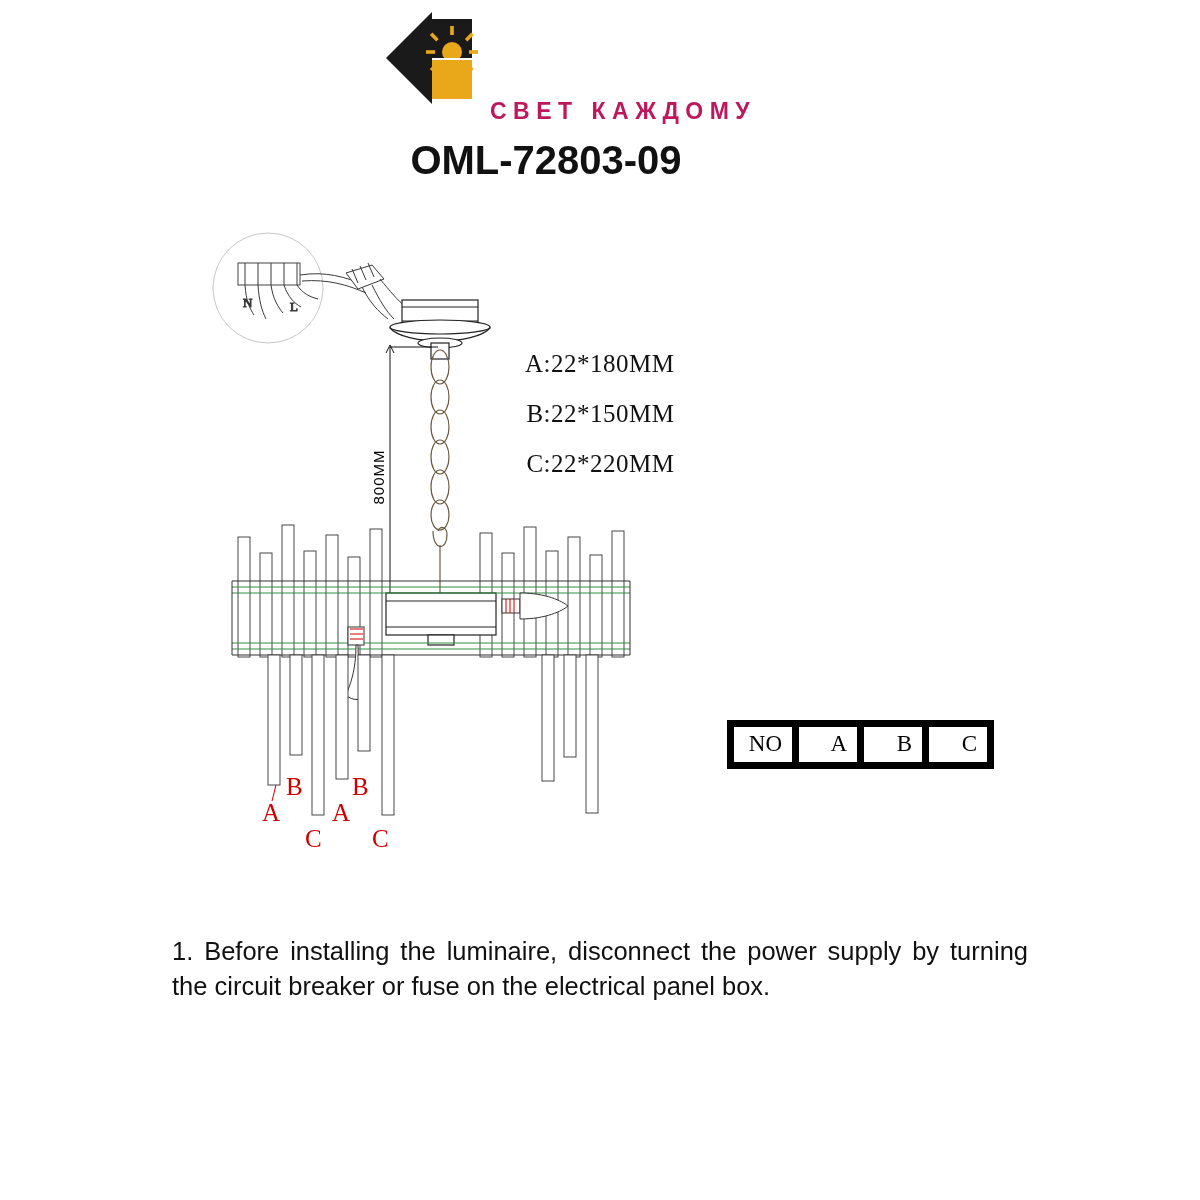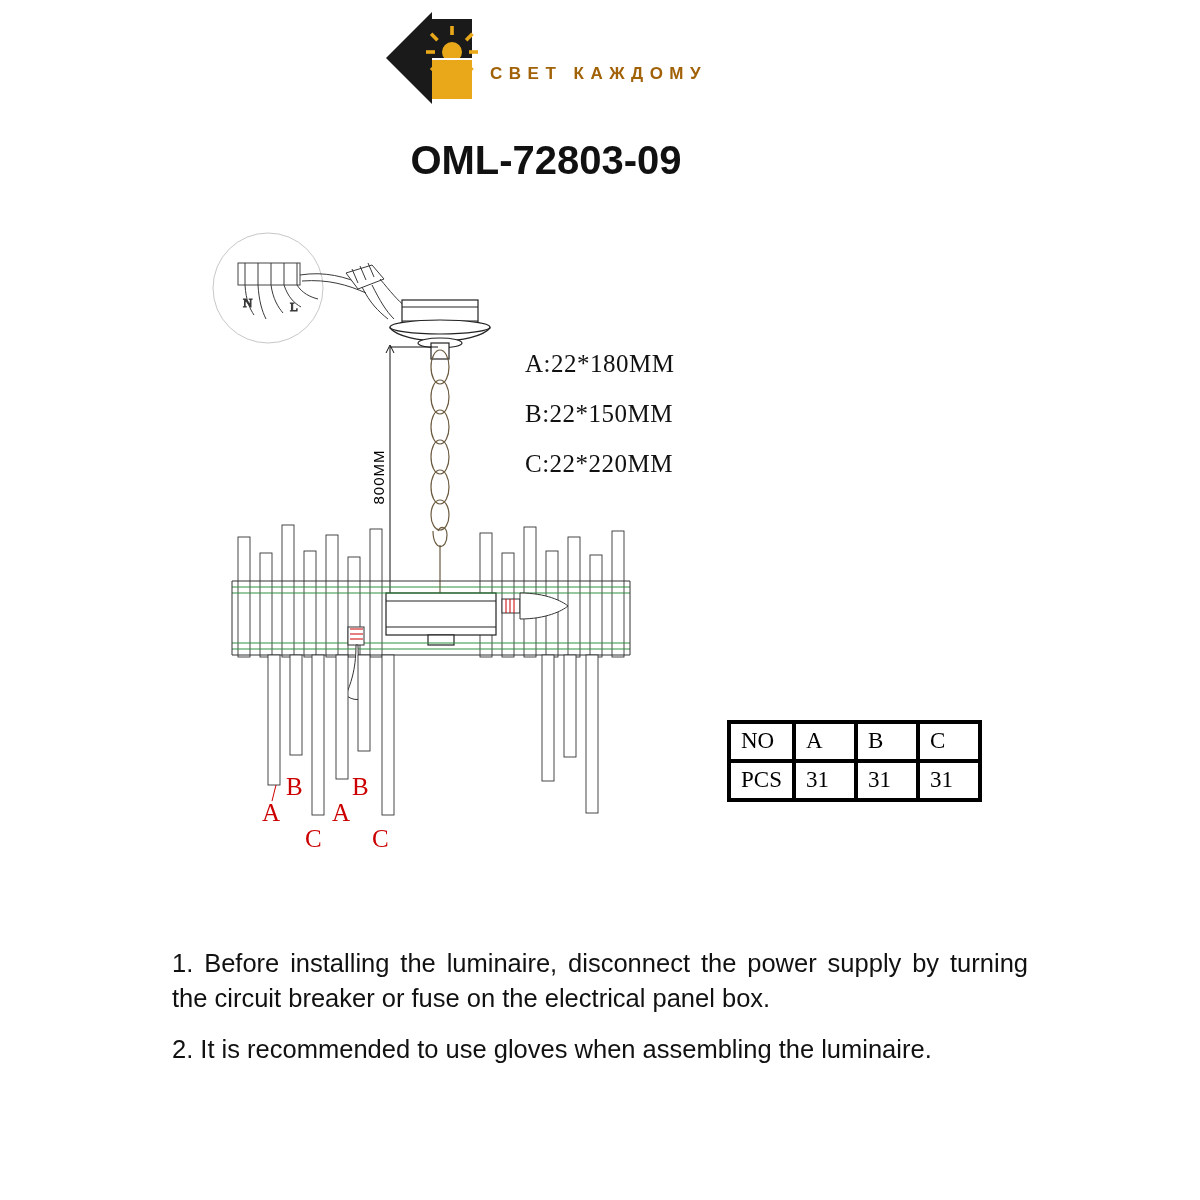--- a/index.html
+++ b/index.html
@@ -39,25 +39,25 @@
     font-weight: bold;
     font-size: 47px;
     letter-spacing: 1px;
     white-space: nowrap;
   }
   .logo-wordmark .omni { color: #1a1a1a; }
   .logo-wordmark .lux { color: #e8a81a; }
   .logo-tagline {
     position: absolute;
     left: 104px;
-    top: 54px;
-    font-size: 17px;
+    top: 88px;
+    font-size: 23px;
     font-weight: bold;
     letter-spacing: 6.5px;
-    color: #a16207;
+    color: #be185d;
     white-space: nowrap;
   }
 
   
   .model-title {
     position: absolute;
     left: 0;
     top: 138px;
     width: 1092px;
     text-align: center;
@@ -78,52 +78,53 @@
 
   
   .dim-list {
     position: absolute;
     left: 525px;
     top: 350px;
     font-family: "Liberation Serif", serif;
     font-size: 25px;
     letter-spacing: 0.5px;
     color: #111;
+    text-align: right;
   }
   .dim-list div { margin-bottom: 22px; white-space: nowrap; }
 
   
   .parts-table {
     position: absolute;
     left: 727px;
     top: 720px;
     border-collapse: collapse;
     font-family: "Liberation Serif", serif;
     font-size: 23px;
   }
   .parts-table td {
-    border: 4px solid #000000;
+    border: 7px solid #000000;
     padding: 3px 10px;
-    text-align: left;
+    text-align: right;
     line-height: 1.25;
     min-width: 38px;
   }
 
   
   .notes {
     position: absolute;
     left: 172px;
     top: 930px;
     width: 856px;
     font-size: 25.5px;
     line-height: 1.38;
     color: #111;
     text-align: justify;
   }
-  .notes p { margin: 16px 0 0 0; }
+  .notes p { margin: 4px 0 0 0; }
 
   
   .vert-label {
     font-family: "Liberation Sans", sans-serif;
     font-size: 15px;
     letter-spacing: 1px;
   }
   .red-label {
     fill: #cc0000;
     font-family: "Liberation Serif", serif;
@@ -301,25 +302,18 @@
 </div>
 
 <table class="parts-table">
   <tbody>
       <tr>
     <td>NO</td>
     <td>A</td>
     <td>B</td>
     <td>C</td>
   </tr>
-  <tr>
-    <td>PCS</td>
-    <td>31</td>
-    <td>31</td>
-    <td>31</td>
-  </tr>
 </tbody>
   </table>
 
 <div class="notes">
   <p>1. Before installing the luminaire, disconnect the power supply by turning the circuit breaker or fuse on the electrical panel box.</p>
-  <p>2. It is recommended to use gloves when assembling the luminaire.</p>
 </div>
 
 </body></html>

